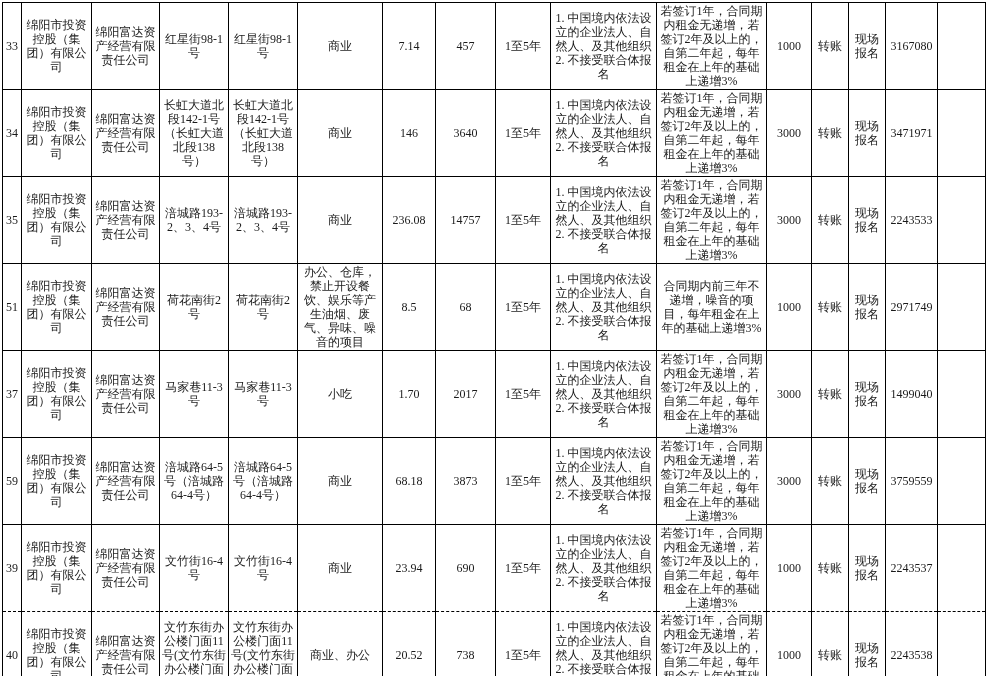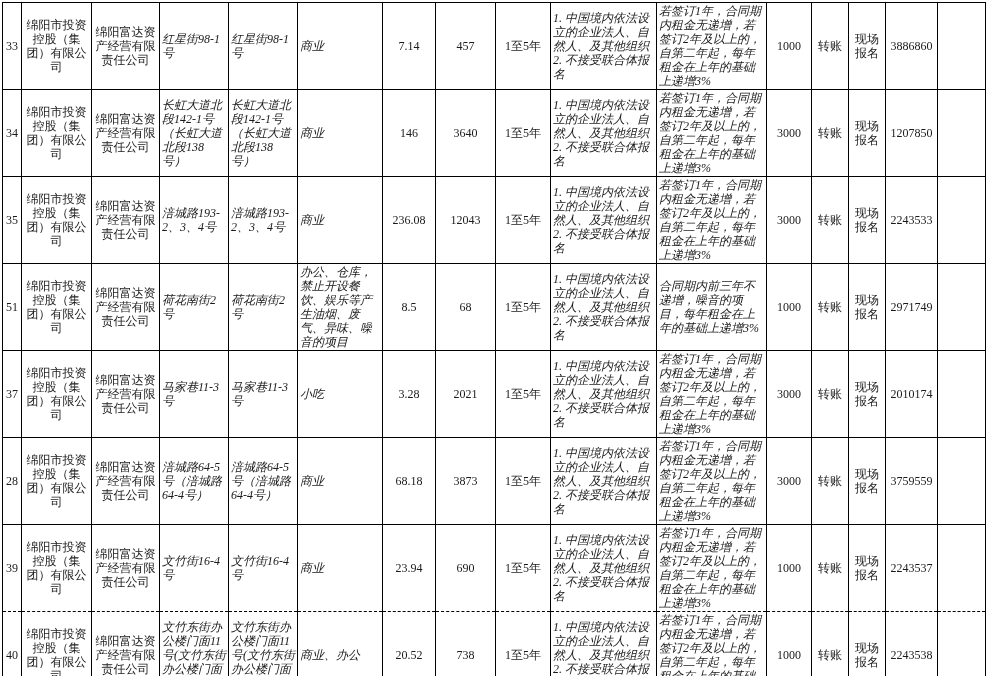--- a/index.html
+++ b/index.html
@@ -30,21 +30,21 @@
     padding: 1px 2px;
     vertical-align: middle;
     overflow: hidden;
     word-break: break-all;
     box-sizing: border-box;
   }
   table.rental tr {
     height: 83px;
   }
   td.center { text-align: center; }
-  td.left   { text-align: left; font-style: italic; }
+  td.left   { text-align: center; }
   td.pre    { white-space: pre-line; }
   td.dense  { line-height: 13px; }
   
   tr.no-bottom td { border-bottom-style: none; }
   tr.page-break td { border-top: 1px dashed #000000; }
 </style>
 </head>
 <body>
 
 <div class="sheet">
@@ -77,53 +77,53 @@
     <td class="left">商业</td>
     <td class="center">7.14</td>
     <td class="center">457</td>
     <td class="center">1至5年</td>
     <td class="left pre">1. 中国境内依法设立的企业法人、自然人、及其他组织
 2. 不接受联合体报名</td>
     <td class="left dense">若签订1年，合同期内租金无递增，若签订2年及以上的，自第二年起，每年租金在上年的基础上递增3%</td>
     <td class="center">1000</td>
     <td class="center">转账</td>
     <td class="center">现场报名</td>
-    <td class="center">3886860</td>
+    <td class="center">3167080</td>
     <td class="center"></td>
   </tr>
 
   <tr>
     <td class="center">34</td>
     <td class="center">绵阳市投资控股（集团）有限公司</td>
     <td class="center">绵阳富达资产经营有限责任公司</td>
     <td class="left">长虹大道北段142-1号（长虹大道北段138号）</td>
     <td class="left">长虹大道北段142-1号（长虹大道北段138号）</td>
     <td class="left">商业</td>
     <td class="center">146</td>
     <td class="center">3640</td>
     <td class="center">1至5年</td>
     <td class="left pre">1. 中国境内依法设立的企业法人、自然人、及其他组织
 2. 不接受联合体报名</td>
     <td class="left dense">若签订1年，合同期内租金无递增，若签订2年及以上的，自第二年起，每年租金在上年的基础上递增3%</td>
     <td class="center">3000</td>
     <td class="center">转账</td>
     <td class="center">现场报名</td>
-    <td class="center">1207850</td>
+    <td class="center">3471971</td>
     <td class="center"></td>
   </tr>
 
   <tr>
     <td class="center">35</td>
     <td class="center">绵阳市投资控股（集团）有限公司</td>
     <td class="center">绵阳富达资产经营有限责任公司</td>
     <td class="left">涪城路193-2、3、4号</td>
     <td class="left">涪城路193-2、3、4号</td>
     <td class="left">商业</td>
     <td class="center">236.08</td>
-    <td class="center">12043</td>
+    <td class="center">14757</td>
     <td class="center">1至5年</td>
     <td class="left pre">1. 中国境内依法设立的企业法人、自然人、及其他组织
 2. 不接受联合体报名</td>
     <td class="left dense">若签订1年，合同期内租金无递增，若签订2年及以上的，自第二年起，每年租金在上年的基础上递增3%</td>
     <td class="center">3000</td>
     <td class="center">转账</td>
     <td class="center">现场报名</td>
     <td class="center">2243533</td>
     <td class="center"></td>
   </tr>
@@ -148,35 +148,35 @@
     <td class="center"></td>
   </tr>
 
   <tr>
     <td class="center">37</td>
     <td class="center">绵阳市投资控股（集团）有限公司</td>
     <td class="center">绵阳富达资产经营有限责任公司</td>
     <td class="left">马家巷11-3号</td>
     <td class="left">马家巷11-3号</td>
     <td class="left">小吃</td>
-    <td class="center">3.28</td>
-    <td class="center">2021</td>
-    <td class="center">1至5年</td>
-    <td class="left pre">1. 中国境内依法设立的企业法人、自然人、及其他组织
-2. 不接受联合体报名</td>
-    <td class="left dense">若签订1年，合同期内租金无递增，若签订2年及以上的，自第二年起，每年租金在上年的基础上递增3%</td>
-    <td class="center">3000</td>
-    <td class="center">转账</td>
-    <td class="center">现场报名</td>
-    <td class="center">2010174</td>
-    <td class="center"></td>
-  </tr>
-
-  <tr>
-    <td class="center">28</td>
+    <td class="center">1.70</td>
+    <td class="center">2017</td>
+    <td class="center">1至5年</td>
+    <td class="left pre">1. 中国境内依法设立的企业法人、自然人、及其他组织
+2. 不接受联合体报名</td>
+    <td class="left dense">若签订1年，合同期内租金无递增，若签订2年及以上的，自第二年起，每年租金在上年的基础上递增3%</td>
+    <td class="center">3000</td>
+    <td class="center">转账</td>
+    <td class="center">现场报名</td>
+    <td class="center">1499040</td>
+    <td class="center"></td>
+  </tr>
+
+  <tr>
+    <td class="center">59</td>
     <td class="center">绵阳市投资控股（集团）有限公司</td>
     <td class="center">绵阳富达资产经营有限责任公司</td>
     <td class="left">涪城路64-5号（涪城路64-4号）</td>
     <td class="left">涪城路64-5号（涪城路64-4号）</td>
     <td class="left">商业</td>
     <td class="center">68.18</td>
     <td class="center">3873</td>
     <td class="center">1至5年</td>
     <td class="left pre">1. 中国境内依法设立的企业法人、自然人、及其他组织
 2. 不接受联合体报名</td>

